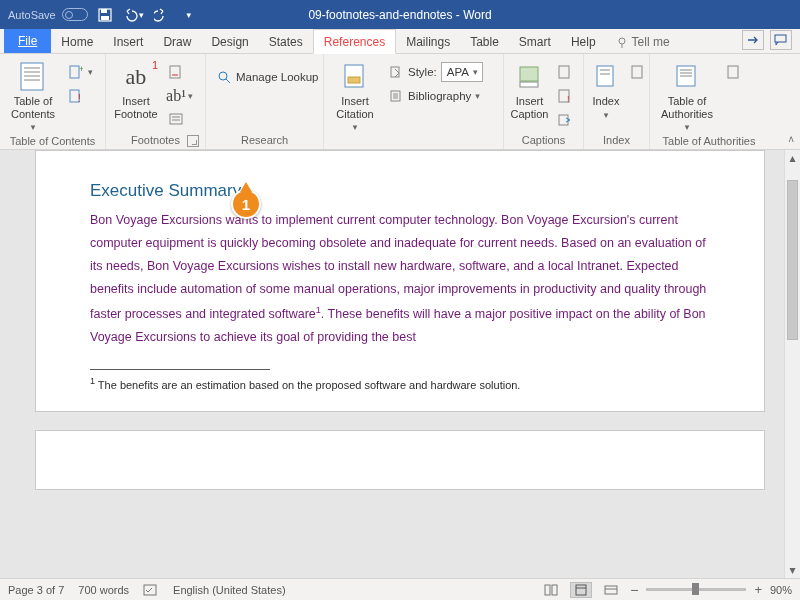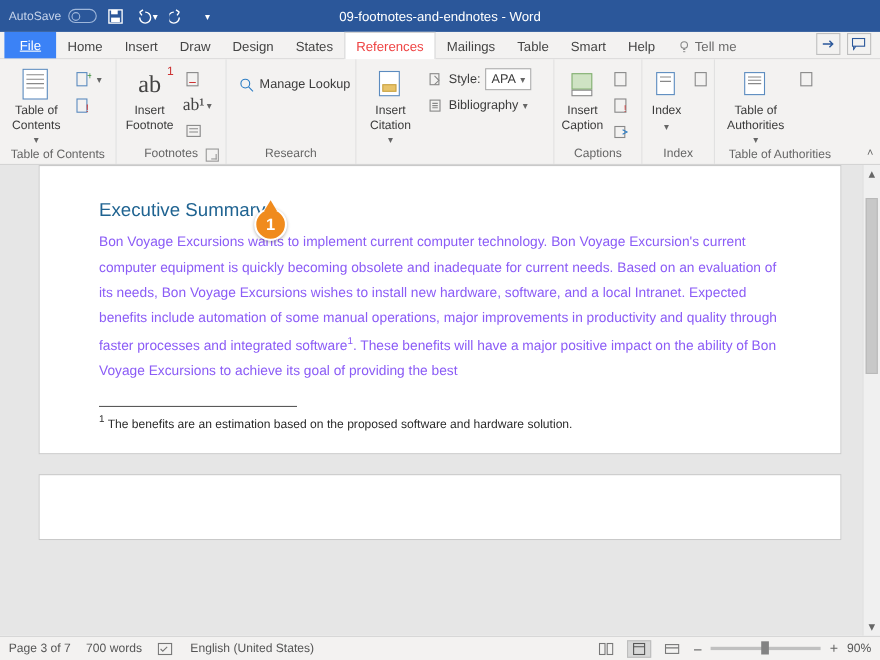--- a/index.html
+++ b/index.html
@@ -33,21 +33,21 @@
   .bigbtn .ico { width:32px; height:32px; display:flex; align-items:center; justify-content:center; }
   .stack { display:flex; flex-direction:column; gap:2px; padding-top:3px; }
   .sbtn { height:22px; display:flex; align-items:center; gap:4px; padding:0 4px; font-size:11.5px; color:#3b3b3b; white-space:nowrap; }
   .sbtn .ic { width:16px; height:16px; display:flex; align-items:center; justify-content:center; }
   .caret { font-size:9px; color:#666; }
   .stylebox { border:1px solid #ababab; background:#fff; padding:0 5px; height:20px; display:flex; align-items:center; font-size:11.5px; gap:4px; }
   .collapse-caret { position:absolute; right:6px; bottom:4px; font-size:10px; color:#666; }
   .doc-area { height: 428px; background:#e6e6e6; display:flex; justify-content:center; overflow:hidden; position:relative; }
   .page { width: 730px; background:#fff; border:1px solid #c9c9c9; margin-top:0; padding: 30px 54px 20px 54px; position:relative; }
   .page h2 { font-family: "Calibri Light", "Segoe UI Light", sans-serif; color:#1f6391; font-size:17px; font-weight:400; margin-bottom:8px; }
-  .page p.body { font-size:12.5px; color:#8b5cf6; line-height:1.85; }
+  .page p.body { font-size:12.5px; color:#701a75; line-height:1.85; }
   .page .sep { border:none; border-top:1px solid #5a5a5a; width:180px; margin:20px 0 6px; }
   .page .fn { font-size:11px; color:#2b2b2b; }
   .page .sup { vertical-align: super; font-size:9px; }
   .page2 { width:730px; height:60px; background:#fff; border:1px solid #c9c9c9; margin-top:18px; }
   .pagestack { display:flex; flex-direction:column; align-items:center; }
   .scroll-v { position:absolute; right:0; top:0; width:16px; bottom:0; background:#f0f0f0; border-left:1px solid #dcdcdc; display:flex; flex-direction:column; }
   .scroll-v .arrow { height:16px; display:flex; align-items:center; justify-content:center; color:#666; }
   .scroll-v .thumb { position:absolute; left:2px; right:2px; top:30px; height:160px; background:#c8c8c8; border:1px solid #b9b9b9; }
   .callout { position:absolute; width:30px; height:38px; z-index:50; }
   .callout .circle { width:30px; height:30px; border-radius:50%; background:#f08b1d; color:#fff; font-weight:bold; font-size:15px; display:flex; align-items:center; justify-content:center; border:2px solid #fff; box-shadow:0 1px 3px rgba(0,0,0,0.3); }

